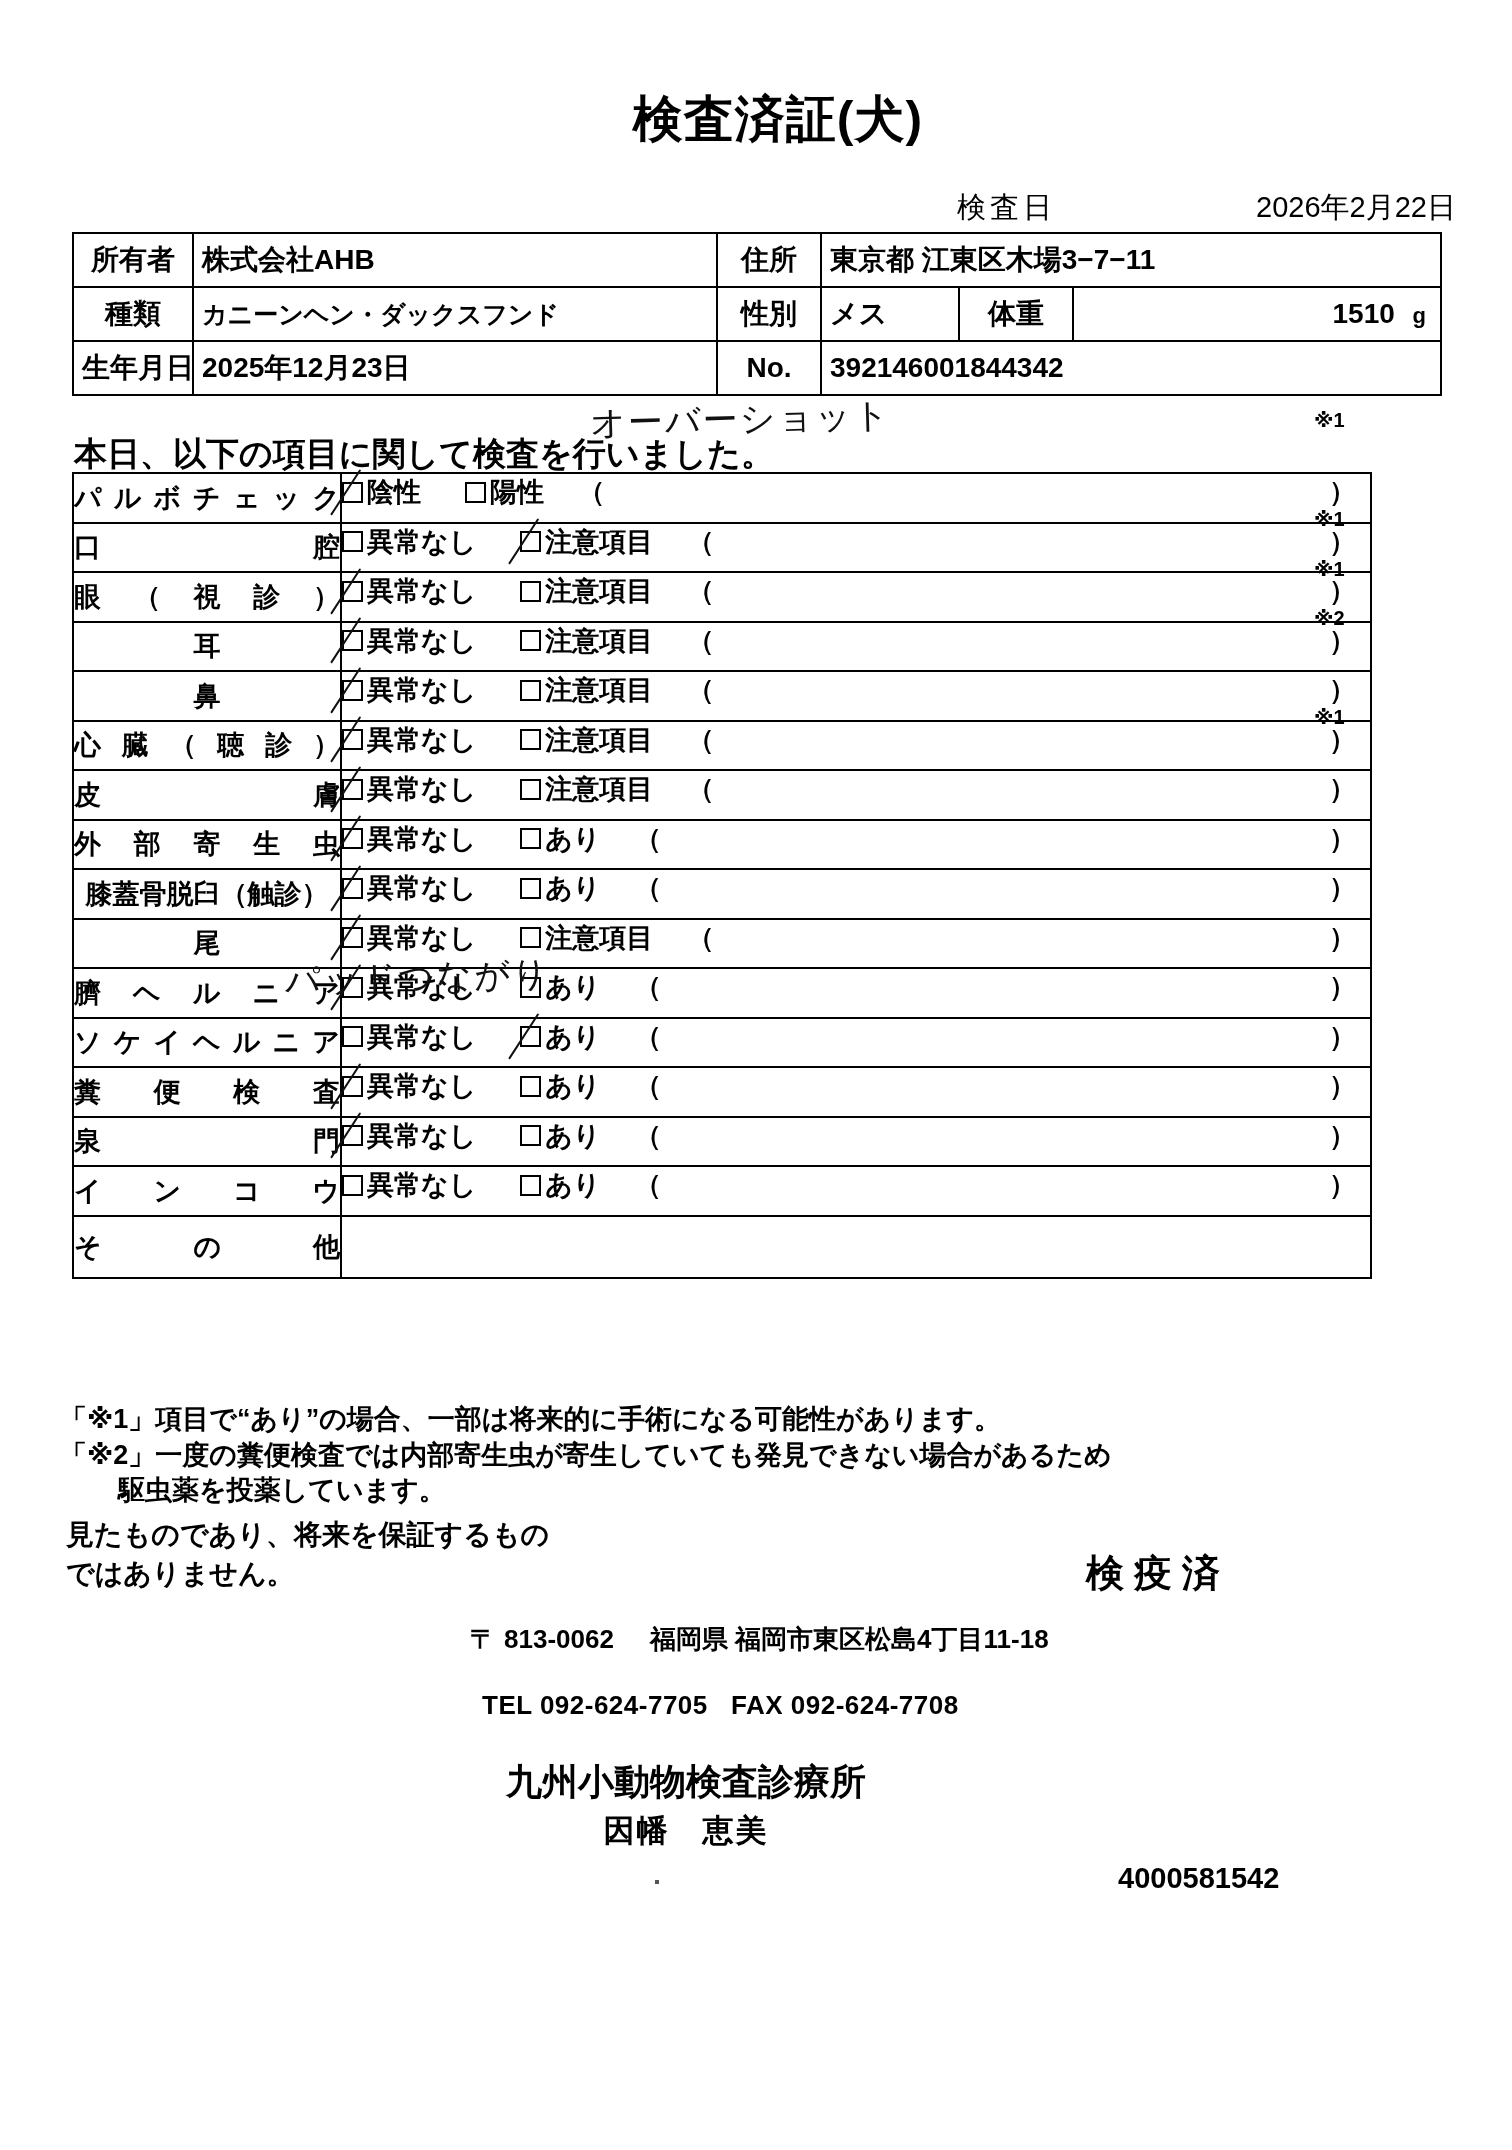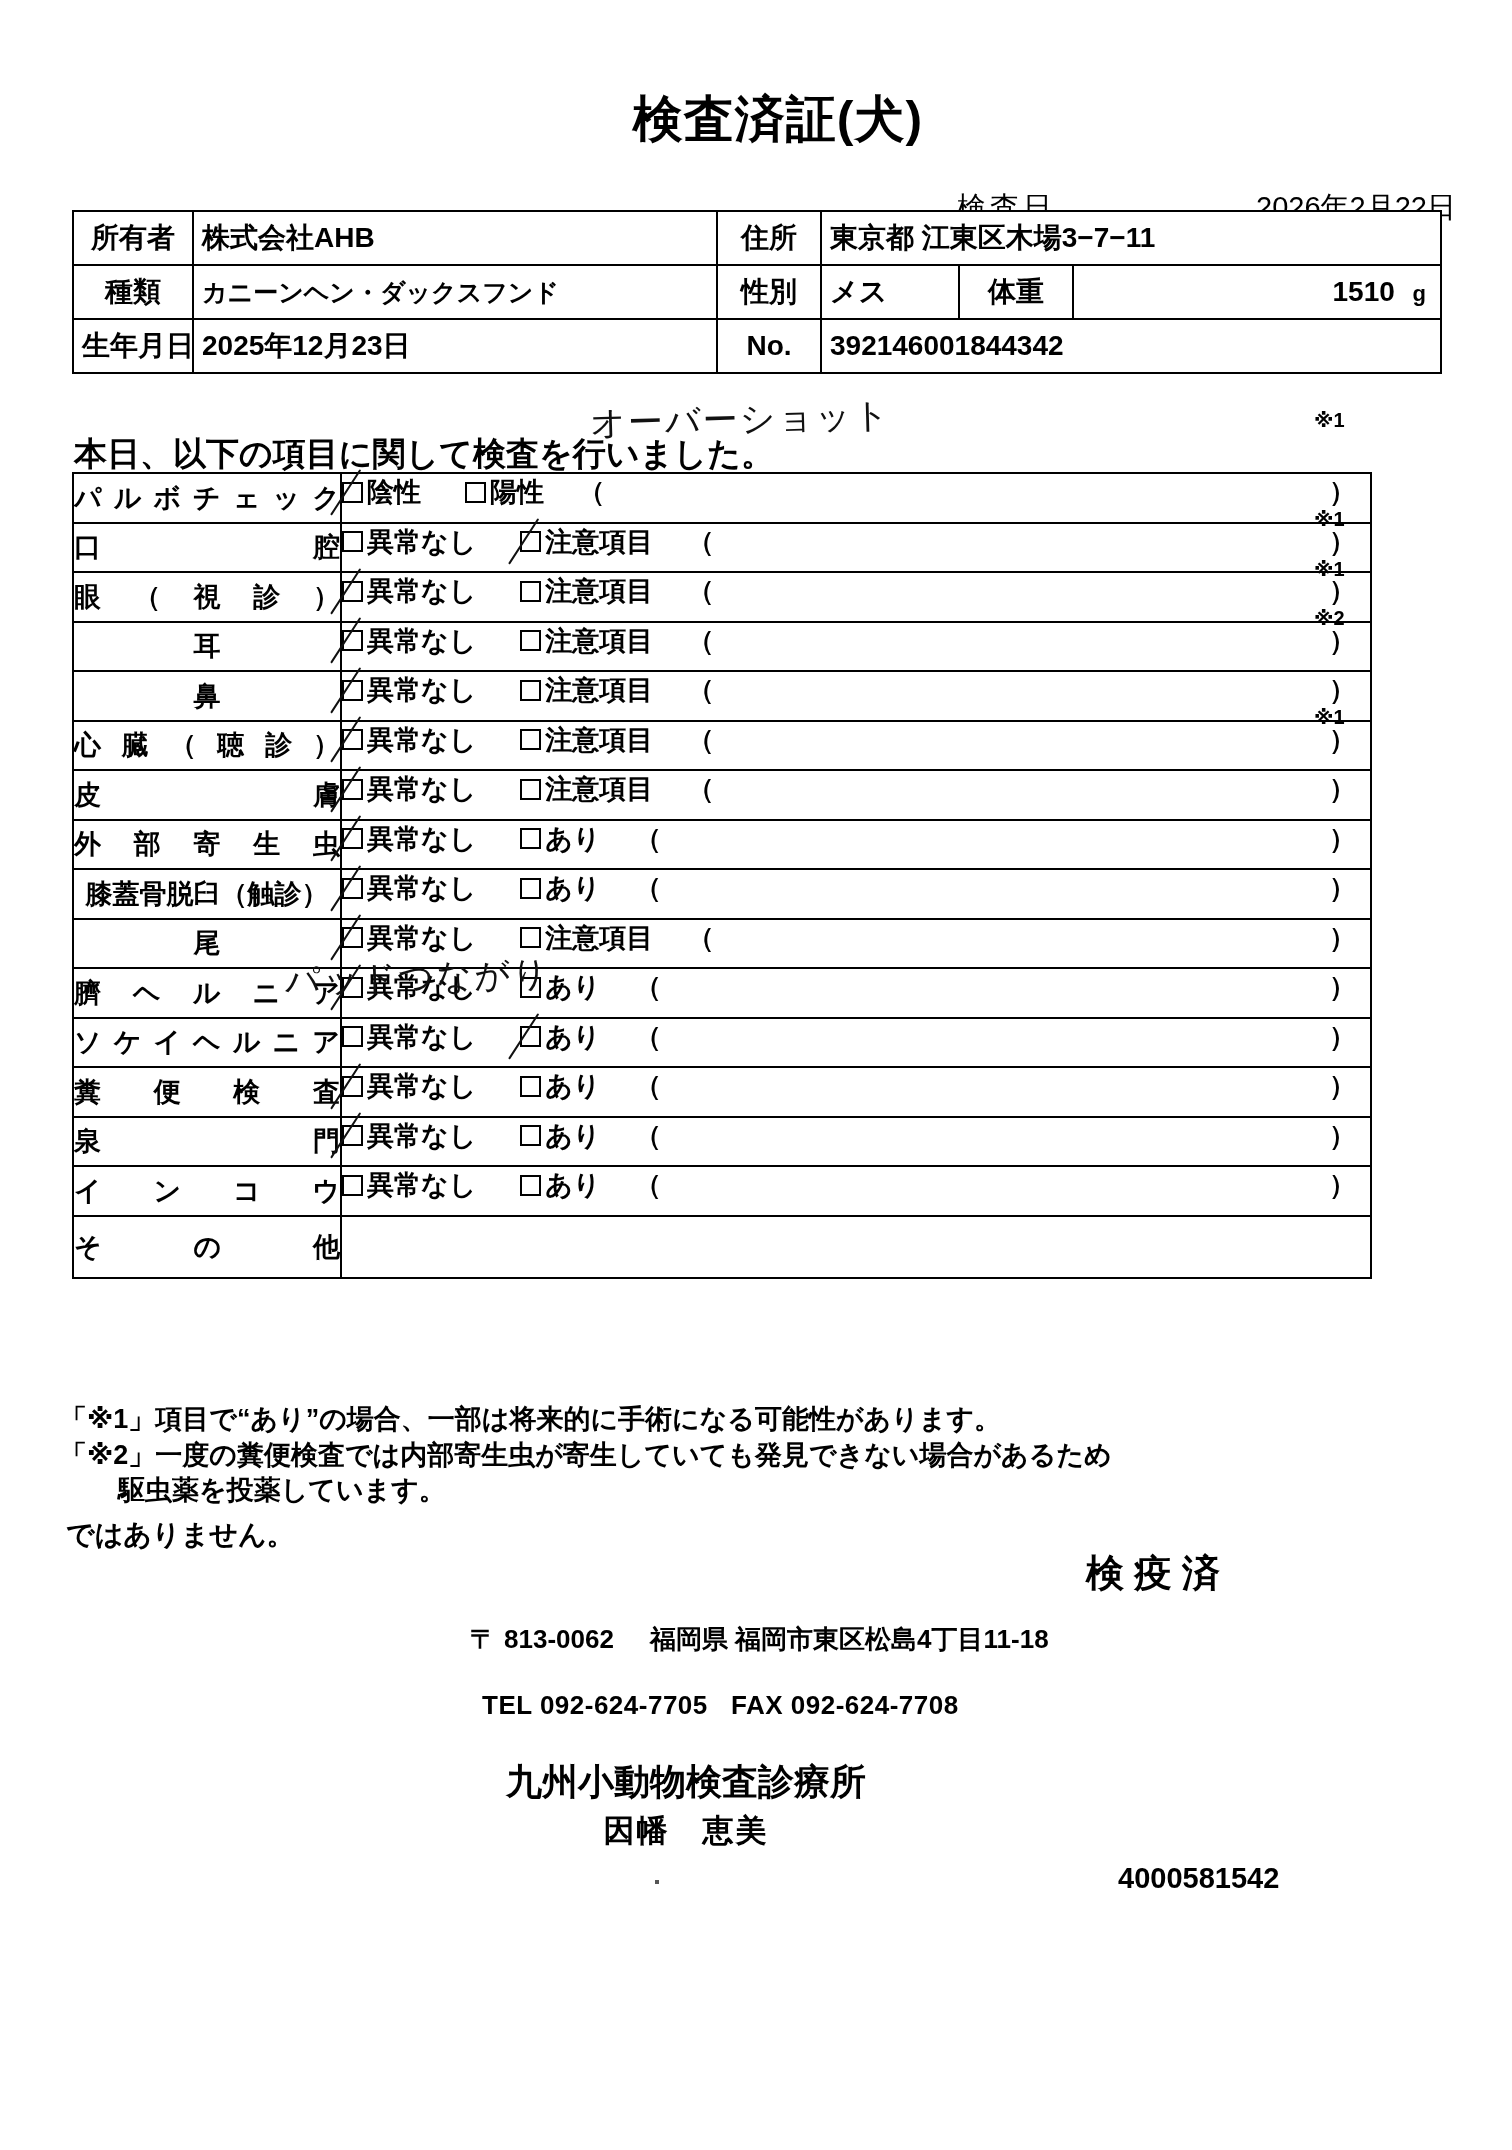--- a/index.html
+++ b/index.html
@@ -75,21 +75,21 @@
     text-align: center;
     font-size: 27px;
   }
   .spread {
     display: flex;
     justify-content: space-between;
     width: 100%;
   }
 
   
-  #info-table { top: 210px; border-radius: 9px; }
+  #info-table { top: 232px; border-radius: 9px; }
   #info-table td { height: 54px; }
 
   
   .stmt {
     position: absolute;
     left: 74px;
     top: 432px;
     font-size: 33px;
     font-weight: bold;
   }
@@ -746,20 +746,21 @@
 
   <div class="handwrite" id="hw-other">パッドつながり</div>
 
   <div class="footnotes">
     <div>「※1」項目で“あり”の場合、一部は将来的に手術になる可能性があります。</div>
     <div>「※2」一度の糞便検査では内部寄生虫が寄生していても発見できない場合があるため</div>
     <div class="indent">駆虫薬を投薬しています。</div>
   </div>
 
   <div class="disclaimer">
+    <div>見たものであり、将来を保証するもの</div>
     <div>ではありません。</div>
   </div>
 
   <div class="stamp">検疫済</div>
 
   <div class="clinic-addr">
     <span class="zip-mark">〒</span><span>813-0062</span><span class="gap"></span><span>福岡県 福岡市東区松島4丁目11-18</span>
   </div>
   <div class="clinic-tel">
     <span>TEL</span>

